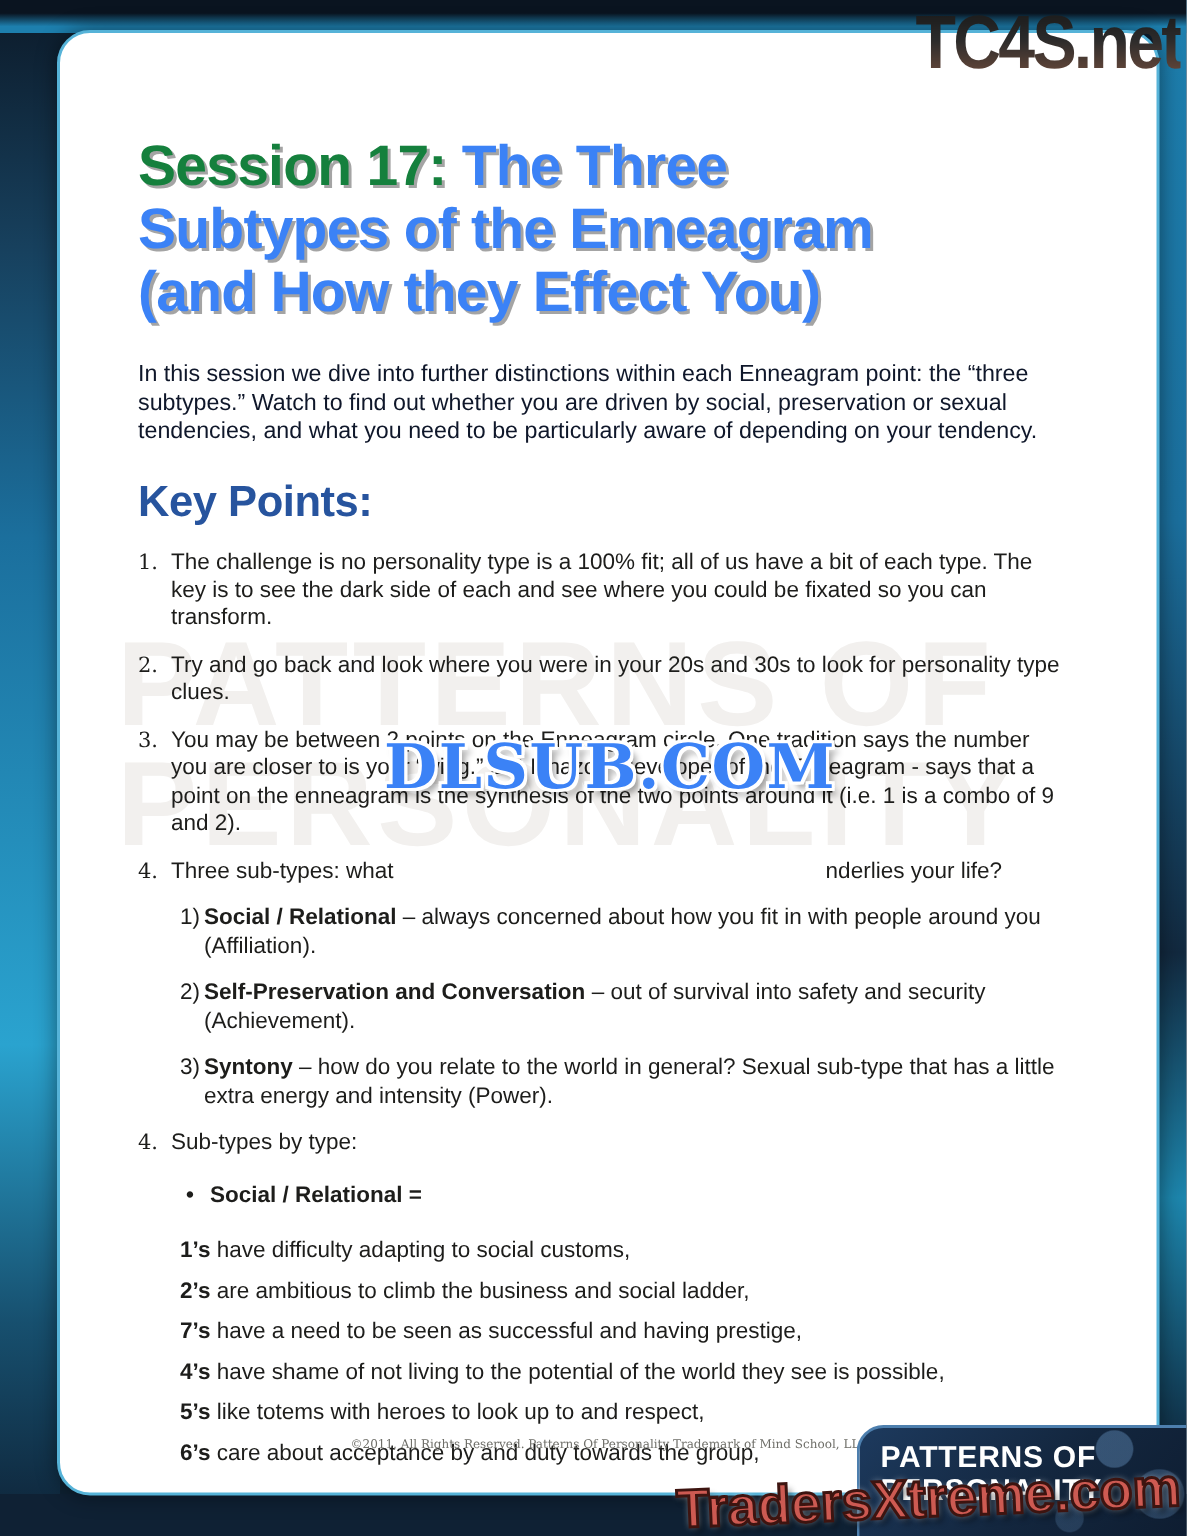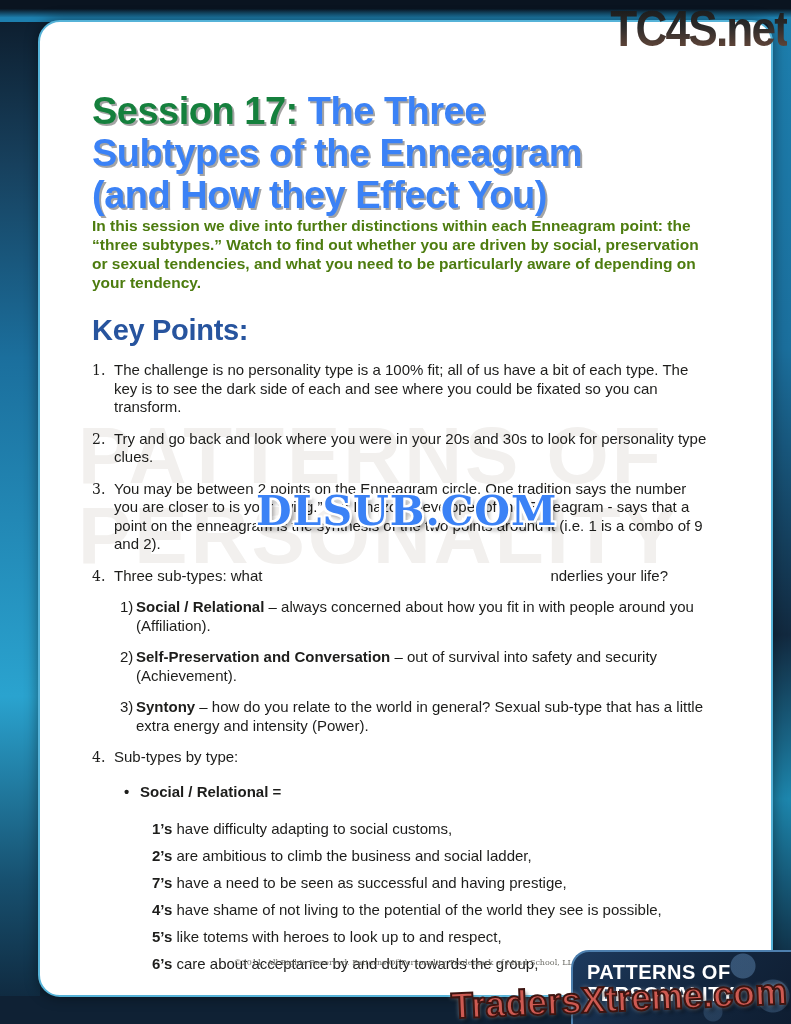--- a/index.html
+++ b/index.html
@@ -31,33 +31,33 @@
   .bg-mark { position:absolute; left:38px; color:#f2f0ee; font-weight:bold;
              font-size:80px; letter-spacing:3px; white-space:nowrap; z-index:0; }
   .bg-mark.l1 { top:388px; }
   .bg-mark.l2 { top:468px; }
   
   .content { position:relative; z-index:2; padding:68px 62px 0 52px; }
   .title { font-size:38px; line-height:42px; font-weight:800; letter-spacing:-0.5px;
            text-shadow:2px 2px 0 rgba(90,90,90,0.55); }
   .title .teal { color:#15803d; }
   .title .blue { color:#3b82f6; }
-  .intro { font-size:15.5px; line-height:19px; font-weight:bold; color:#4d7c0f; }
+  .intro { margin-top:24px; font-size:15.5px; line-height:19px; font-weight:normal; color:#0f172a; }
   .keyhead { margin-top:22px; font-size:29px; font-weight:800; color:#27549e;
              letter-spacing:-0.3px; }
   .list { margin-top:14px; font-size:15px; line-height:18.5px; color:#1d1d1b; }
   .li { display:flex; margin-bottom:13px; }
   .li .num { width:22px; flex:none; font-family:"DejaVu Serif", serif; font-size:14px; color:#1d1d1b; }
   .li .txt { flex:1; }
   .sub { display:flex; margin:0 0 13px 28px; }
   .sub .num { width:16px; flex:none; font-size:15px; }
   .sub .txt { flex:1; }
   .bullet-row { display:flex; margin:16px 0 0 32px; font-weight:bold; }
   .bullet-row .dot { width:16px; flex:none; }
-  .types { margin:14px 0 0 60px; }
+  .types { margin:14px 0 0 28px; }
   .type-row { line-height:27px; font-size:15px; color:#1d1d1b; }
   .type-row b { font-weight:bold; }
   .gap-spacer { display:inline-block; width:288px; height:1px; }
   
   .copyright { position:absolute; left:0; top:936px; width:735px; text-align:center;
                font-family:"DejaVu Serif", serif; font-size:8px; color:#6e6e68; z-index:2; }
   .logo-box { position:absolute; right:0; bottom:0; width:220px; height:74px;
               background:
                 radial-gradient(circle at 170px 14px, rgba(120,170,220,0.35) 0 12px, rgba(120,170,220,0) 13px),
                 radial-gradient(circle at 200px 44px, rgba(120,170,220,0.25) 0 16px, rgba(120,170,220,0) 17px),

